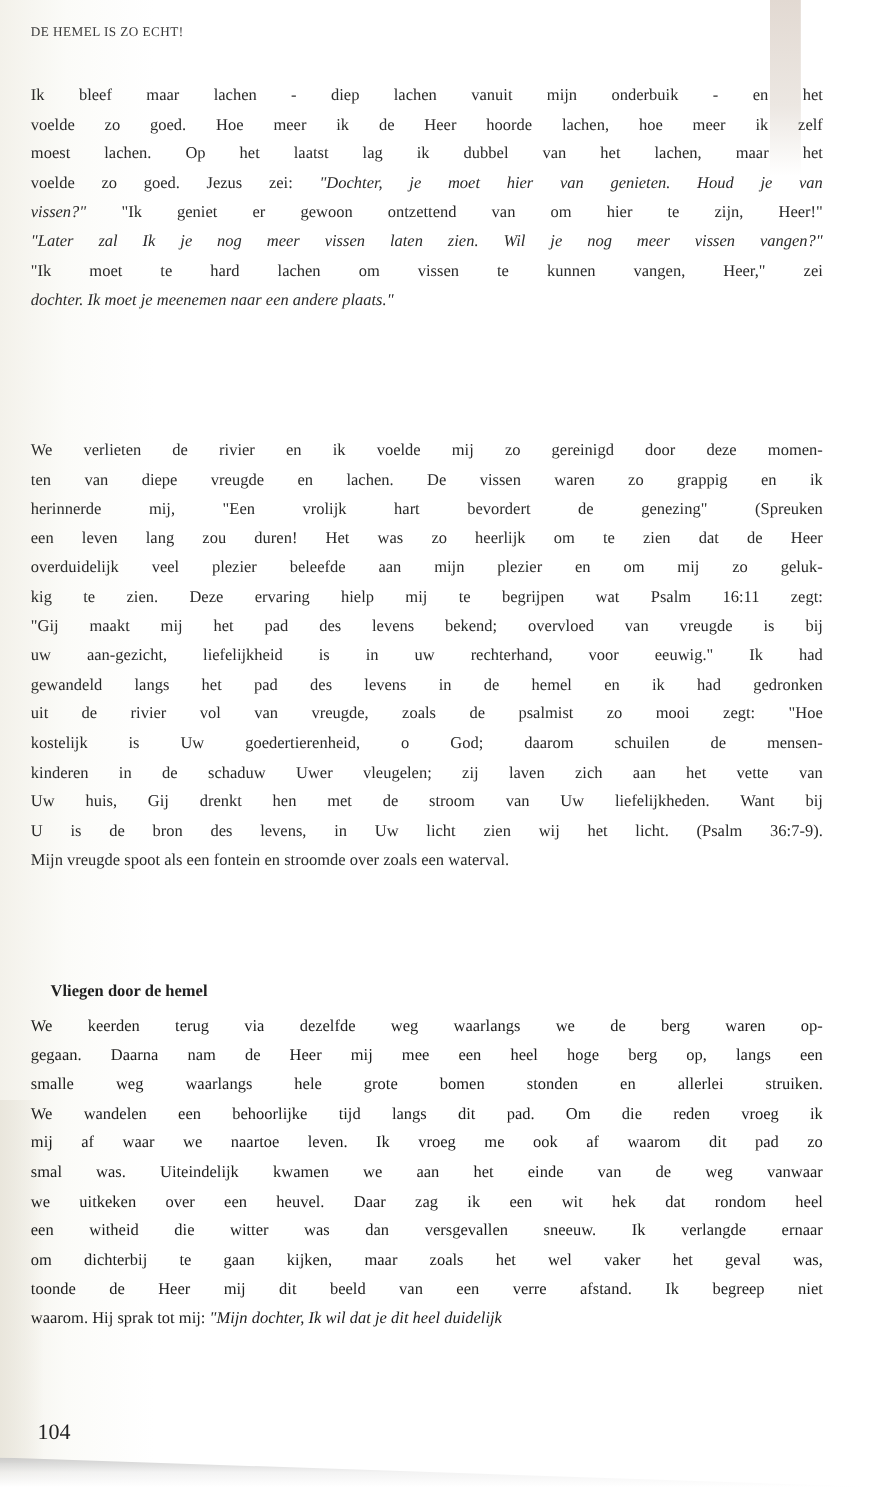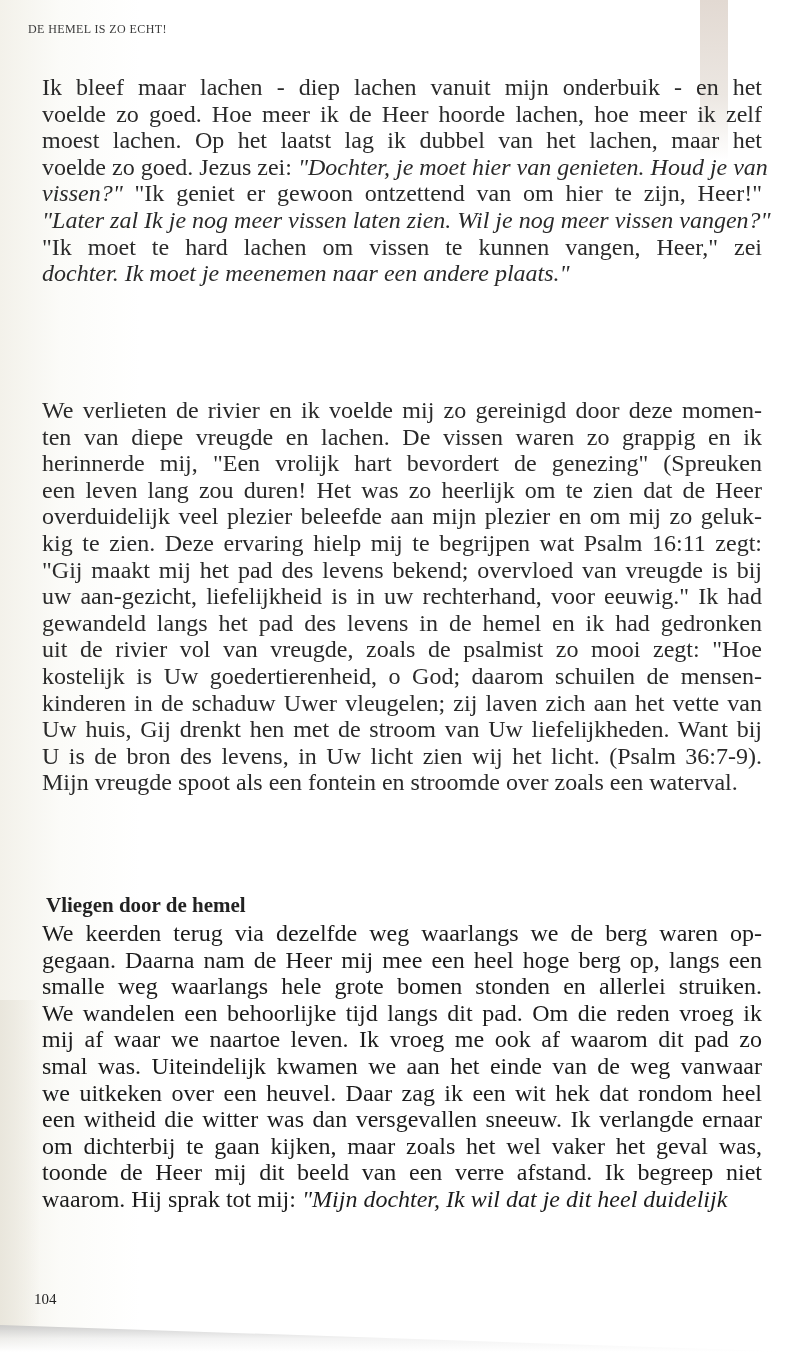--- a/index.html
+++ b/index.html
@@ -15,39 +15,39 @@
   }
   .spine-shadow {
     position: absolute; right: 0; top: 0; width: 28px; height: 160px;
     background: linear-gradient(180deg, #e2d9d2 0%, #ece7e2 60%, rgba(255,255,255,0) 100%);
   }
   .header {
     position: absolute; left: 28px; top: 22px;
     font-size: 12px; letter-spacing: 0.4px; color: #3a3a3a;
   }
   .text {
-    position: absolute; left: 42px; width: 720px;
-    font-size: 24px; line-height: 26.6px;
+    position: absolute; left: 28px; width: 720px;
+    font-size: 15px; line-height: 26.6px;
     text-align: justify;
     hyphens: manual;
   }
   .text .line { display: block; text-align: justify; text-align-last: justify; white-space: nowrap; }
   .text .line.last { text-align-last: left; }
   .p1 { top: 74px; }
   .p2 { top: 374px; margin-top: 23px; }
   .heading {
     position: absolute; left: 46px; top: 893px;
-    font-size: 21px; font-weight: bold; color: #222;
+    font-size: 15px; font-weight: bold; color: #222;
   }
   .p3 { top: 920px; }
   .p3 .line { color: #1c1c1c; }
   em { font-style: italic; }
   .page-number {
     position: absolute; left: 34px; top: 1291px;
-    font-size: 15px; color: #222;
+    font-size: 20px; color: #222;
   }
   .bottom-curl {
     position: absolute; left: 0; top: 1325px; width: 800px; height: 27px;
     background: linear-gradient(180deg, rgba(200,200,200,0.9) 0%, rgba(235,235,235,0.6) 50%, #ffffff 100%);
     clip-path: polygon(0 0, 100% 100%, 0 100%);
   }
   .left-fade {
     position: absolute; left: 0; top: 1000px; width: 40px; height: 330px;
     background: linear-gradient(90deg, #e9e6dc, rgba(255,255,255,0));
   }

